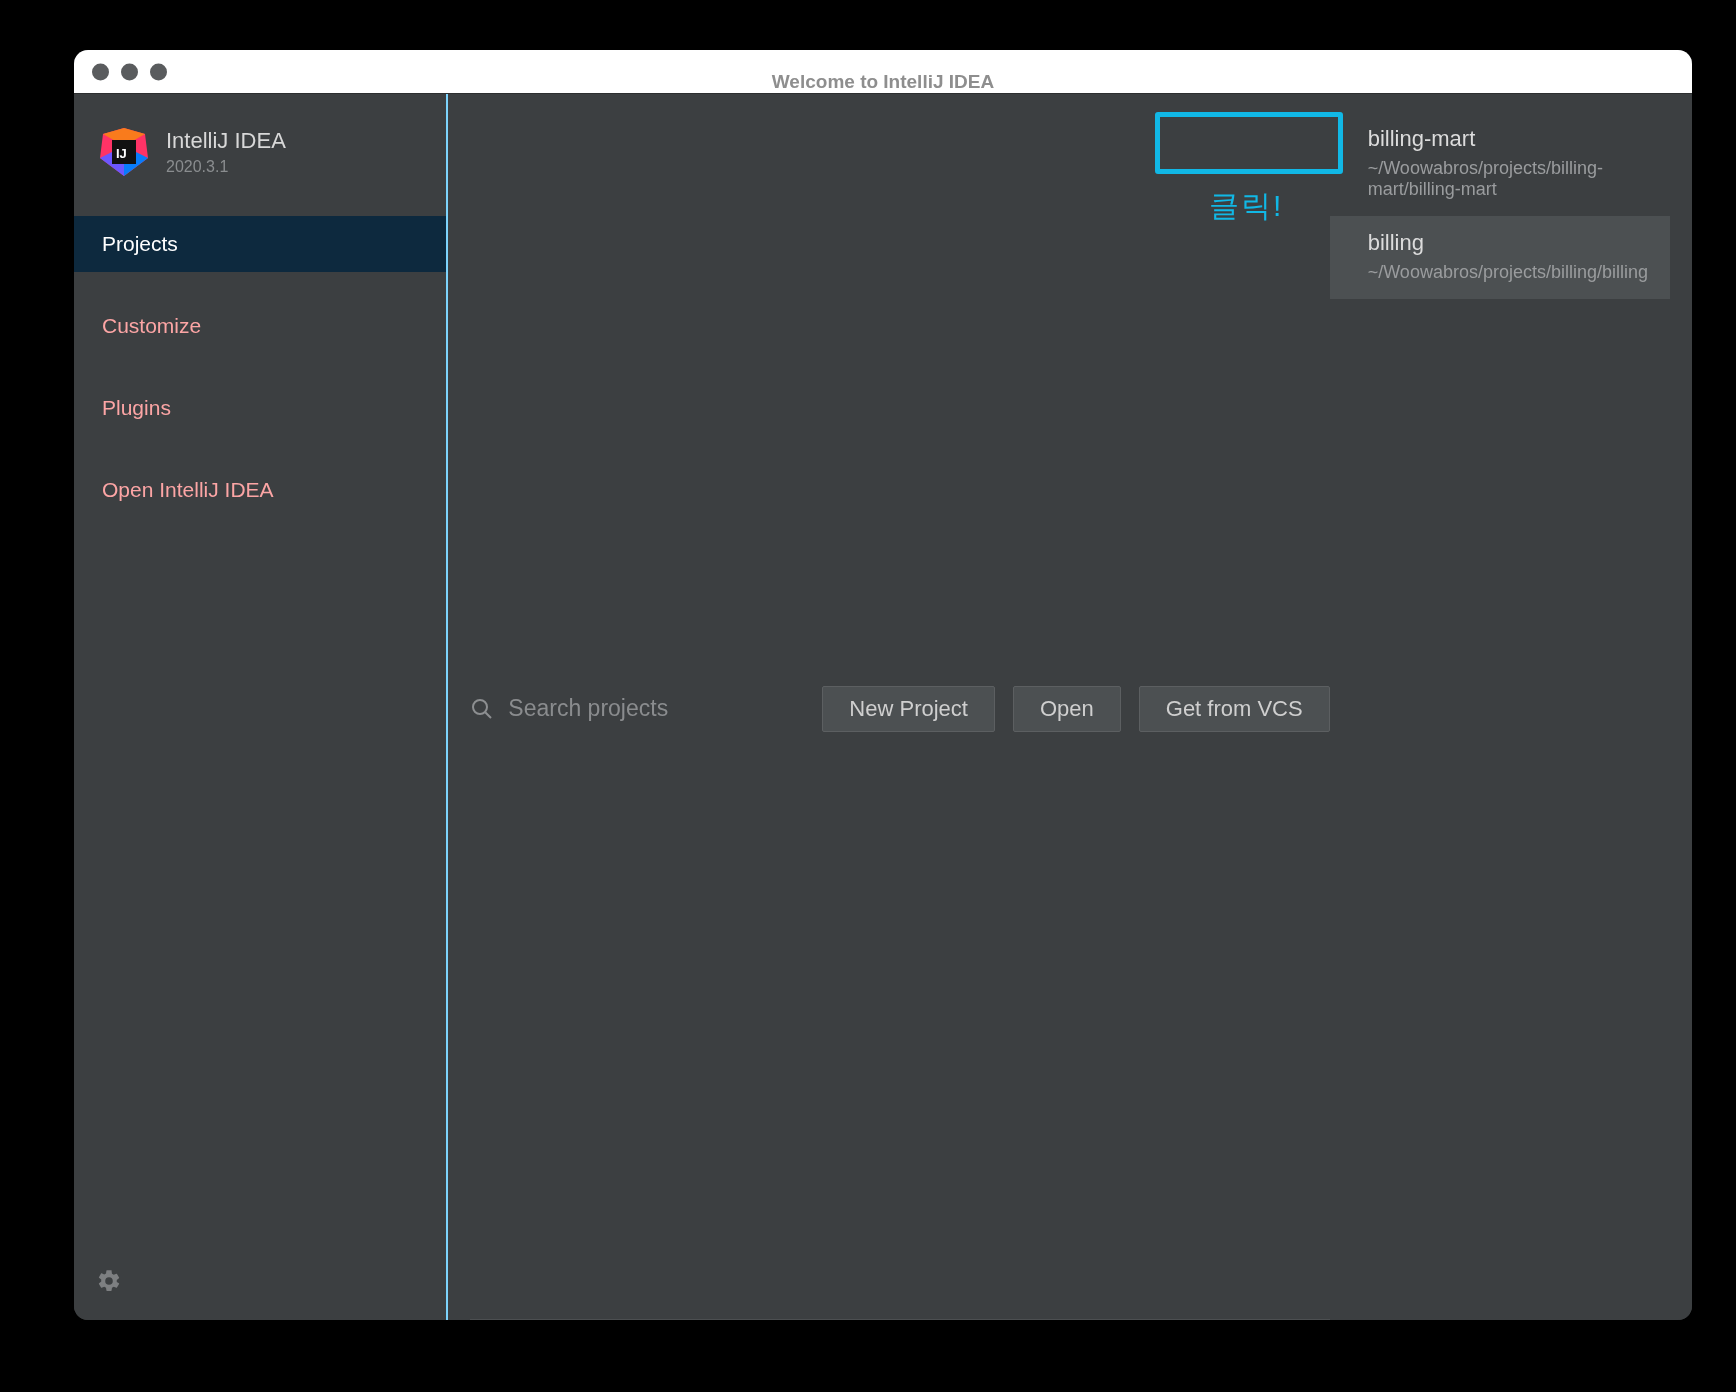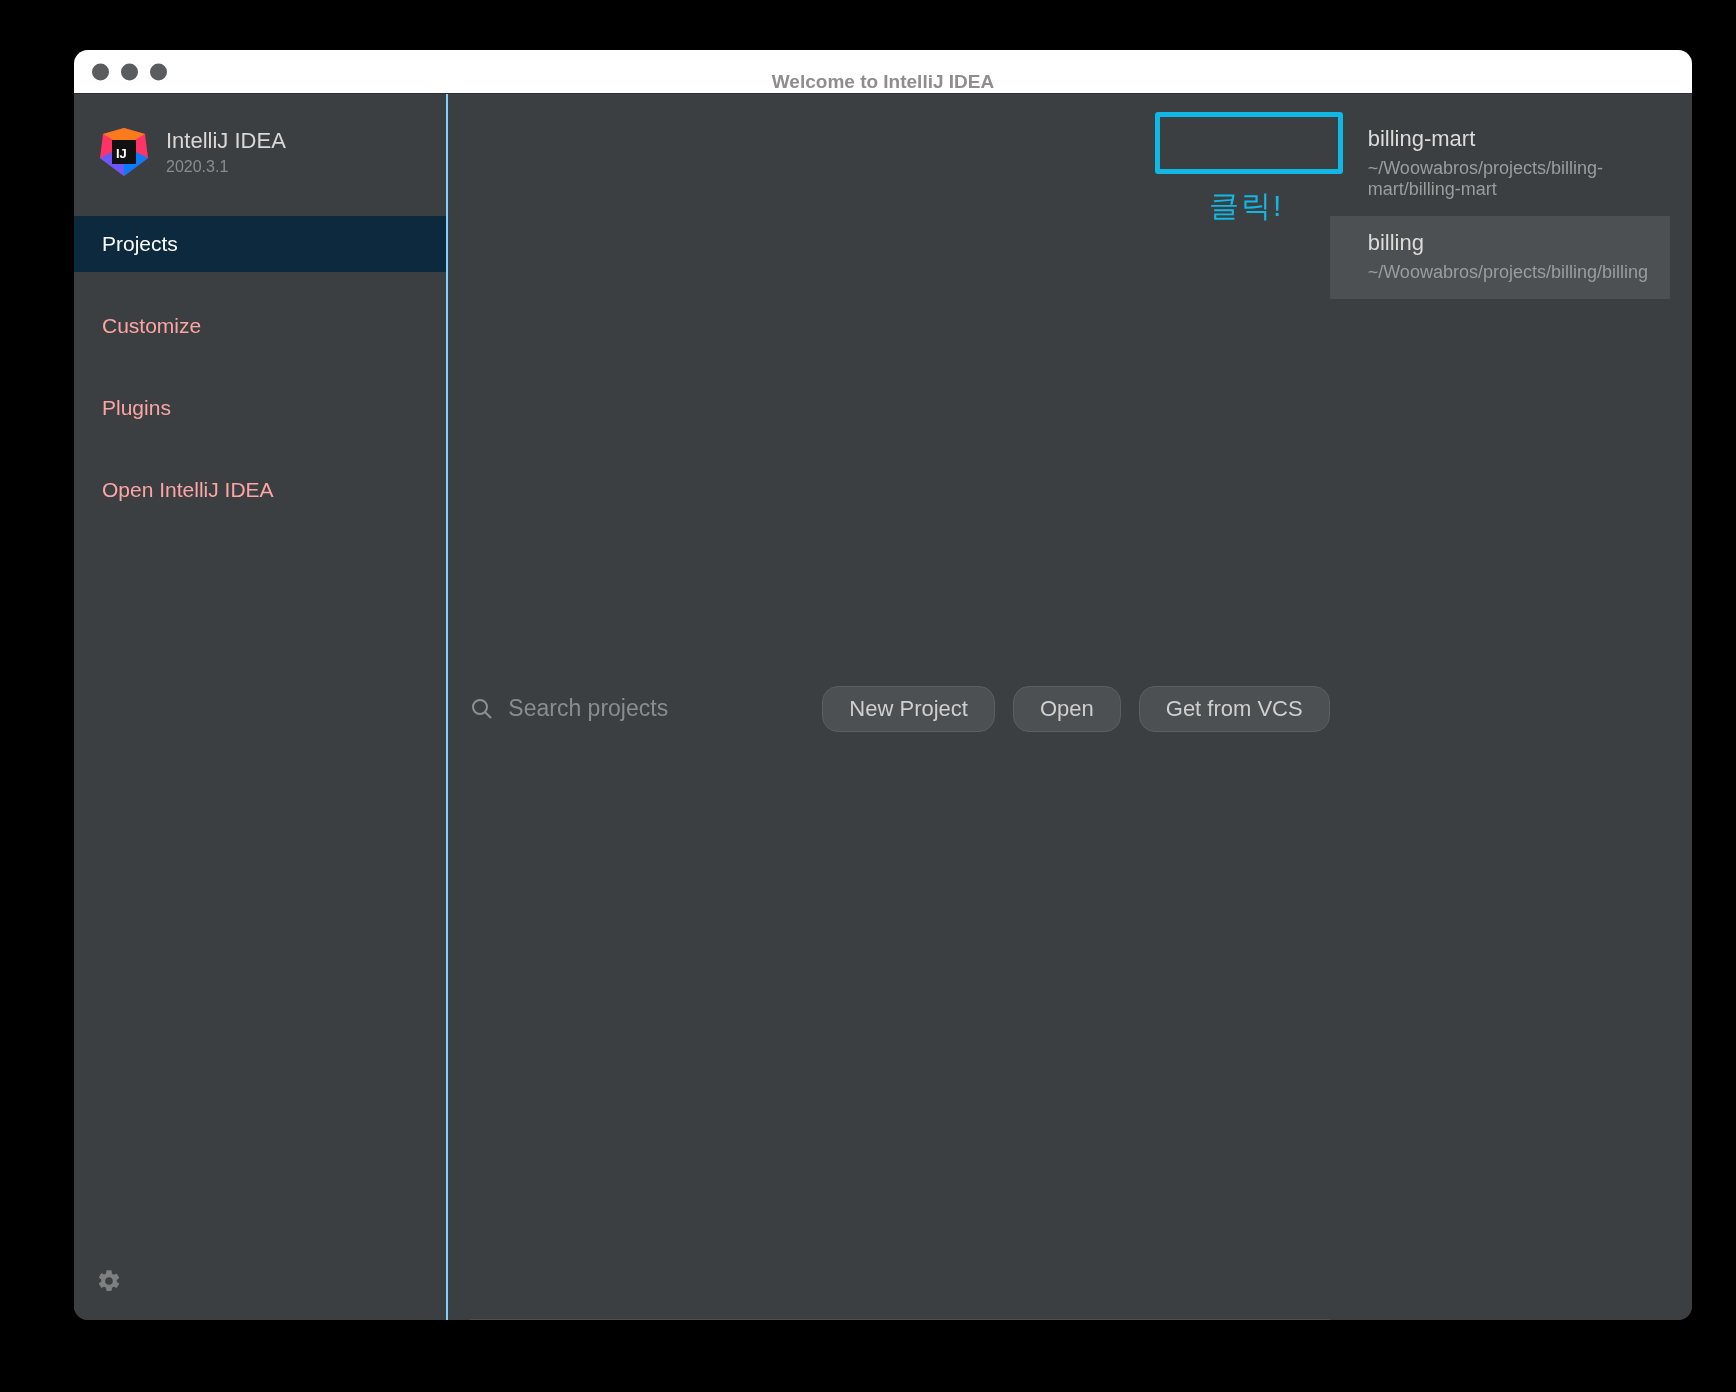--- a/index.html
+++ b/index.html
@@ -135,21 +135,21 @@
     color: #c9c9c9;
     font-size: 23px;
   }
   .searchwrap input::placeholder { color: #8a8c8e; }
   .btn {
     background: #4c5052;
     border: 1px solid #5c5f61;
     color: #cfcfcf;
     font-size: 22px;
     padding: 9px 26px;
-    border-radius: 16px;
+    border-radius: 2px;
     white-space: nowrap;
   }
   .hl-box {
     position: absolute;
     border: 5px solid #11b8e6;
     border-radius: 3px;
     pointer-events: none;
   }
   .hl-label {
     position: absolute;

